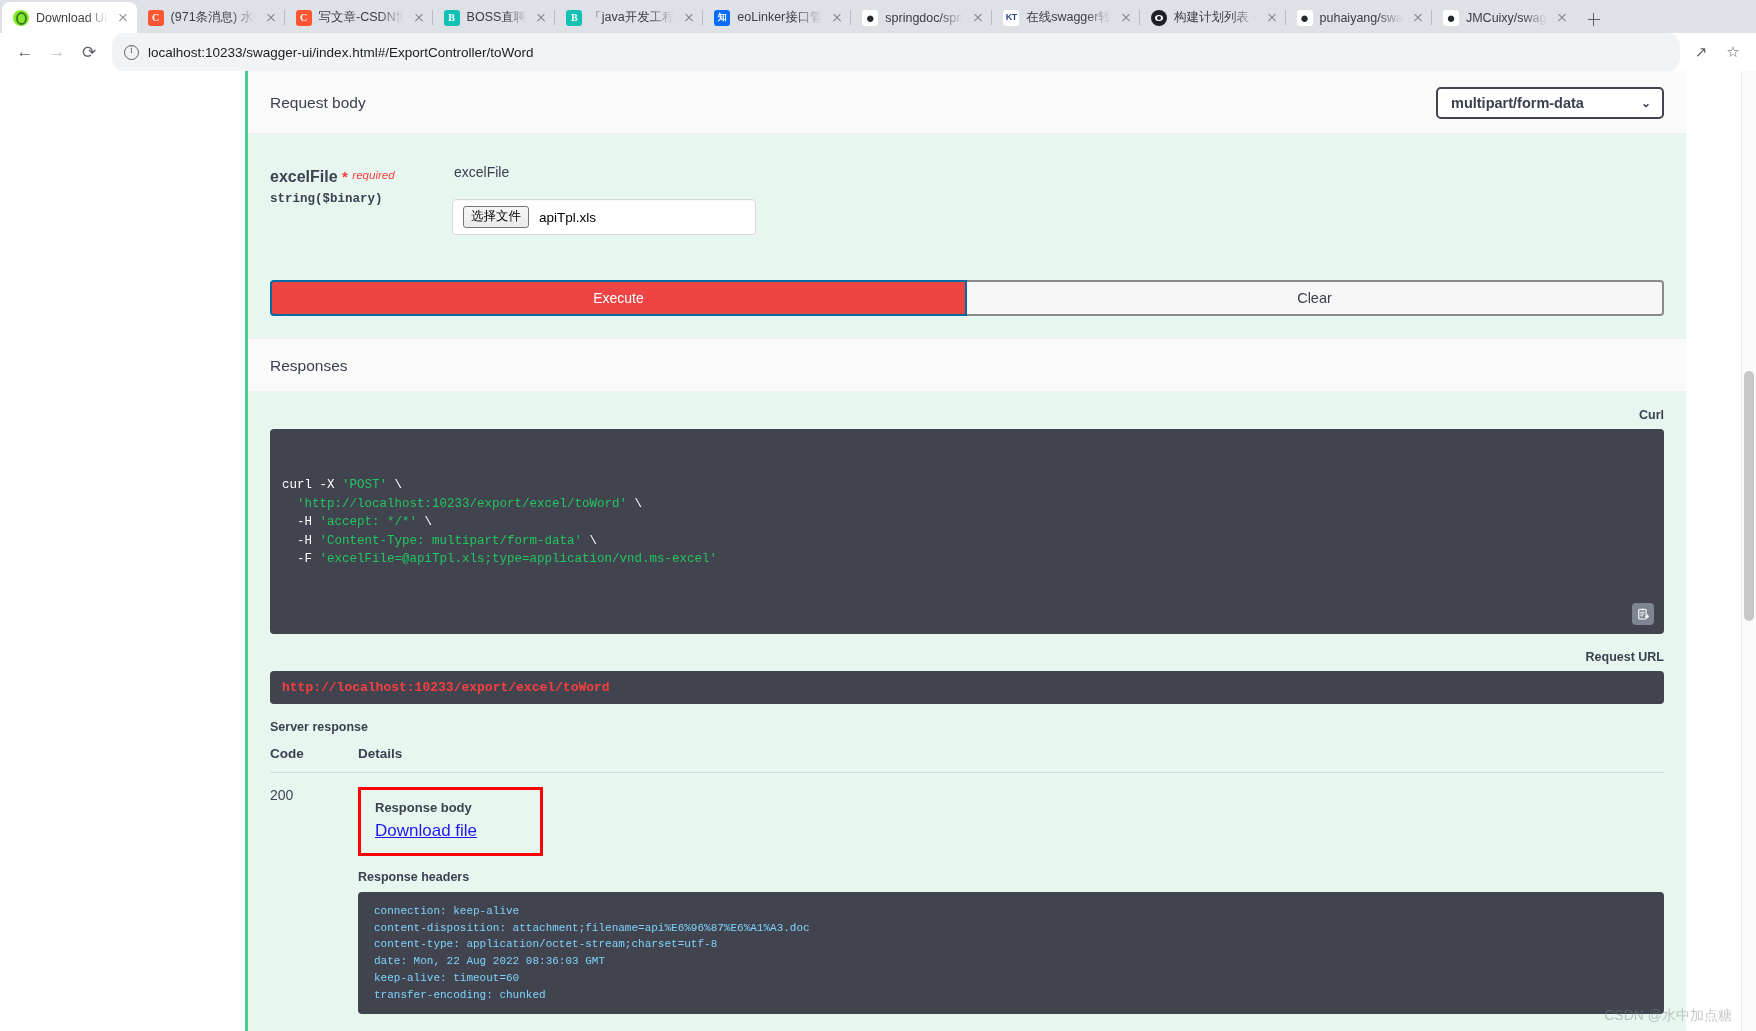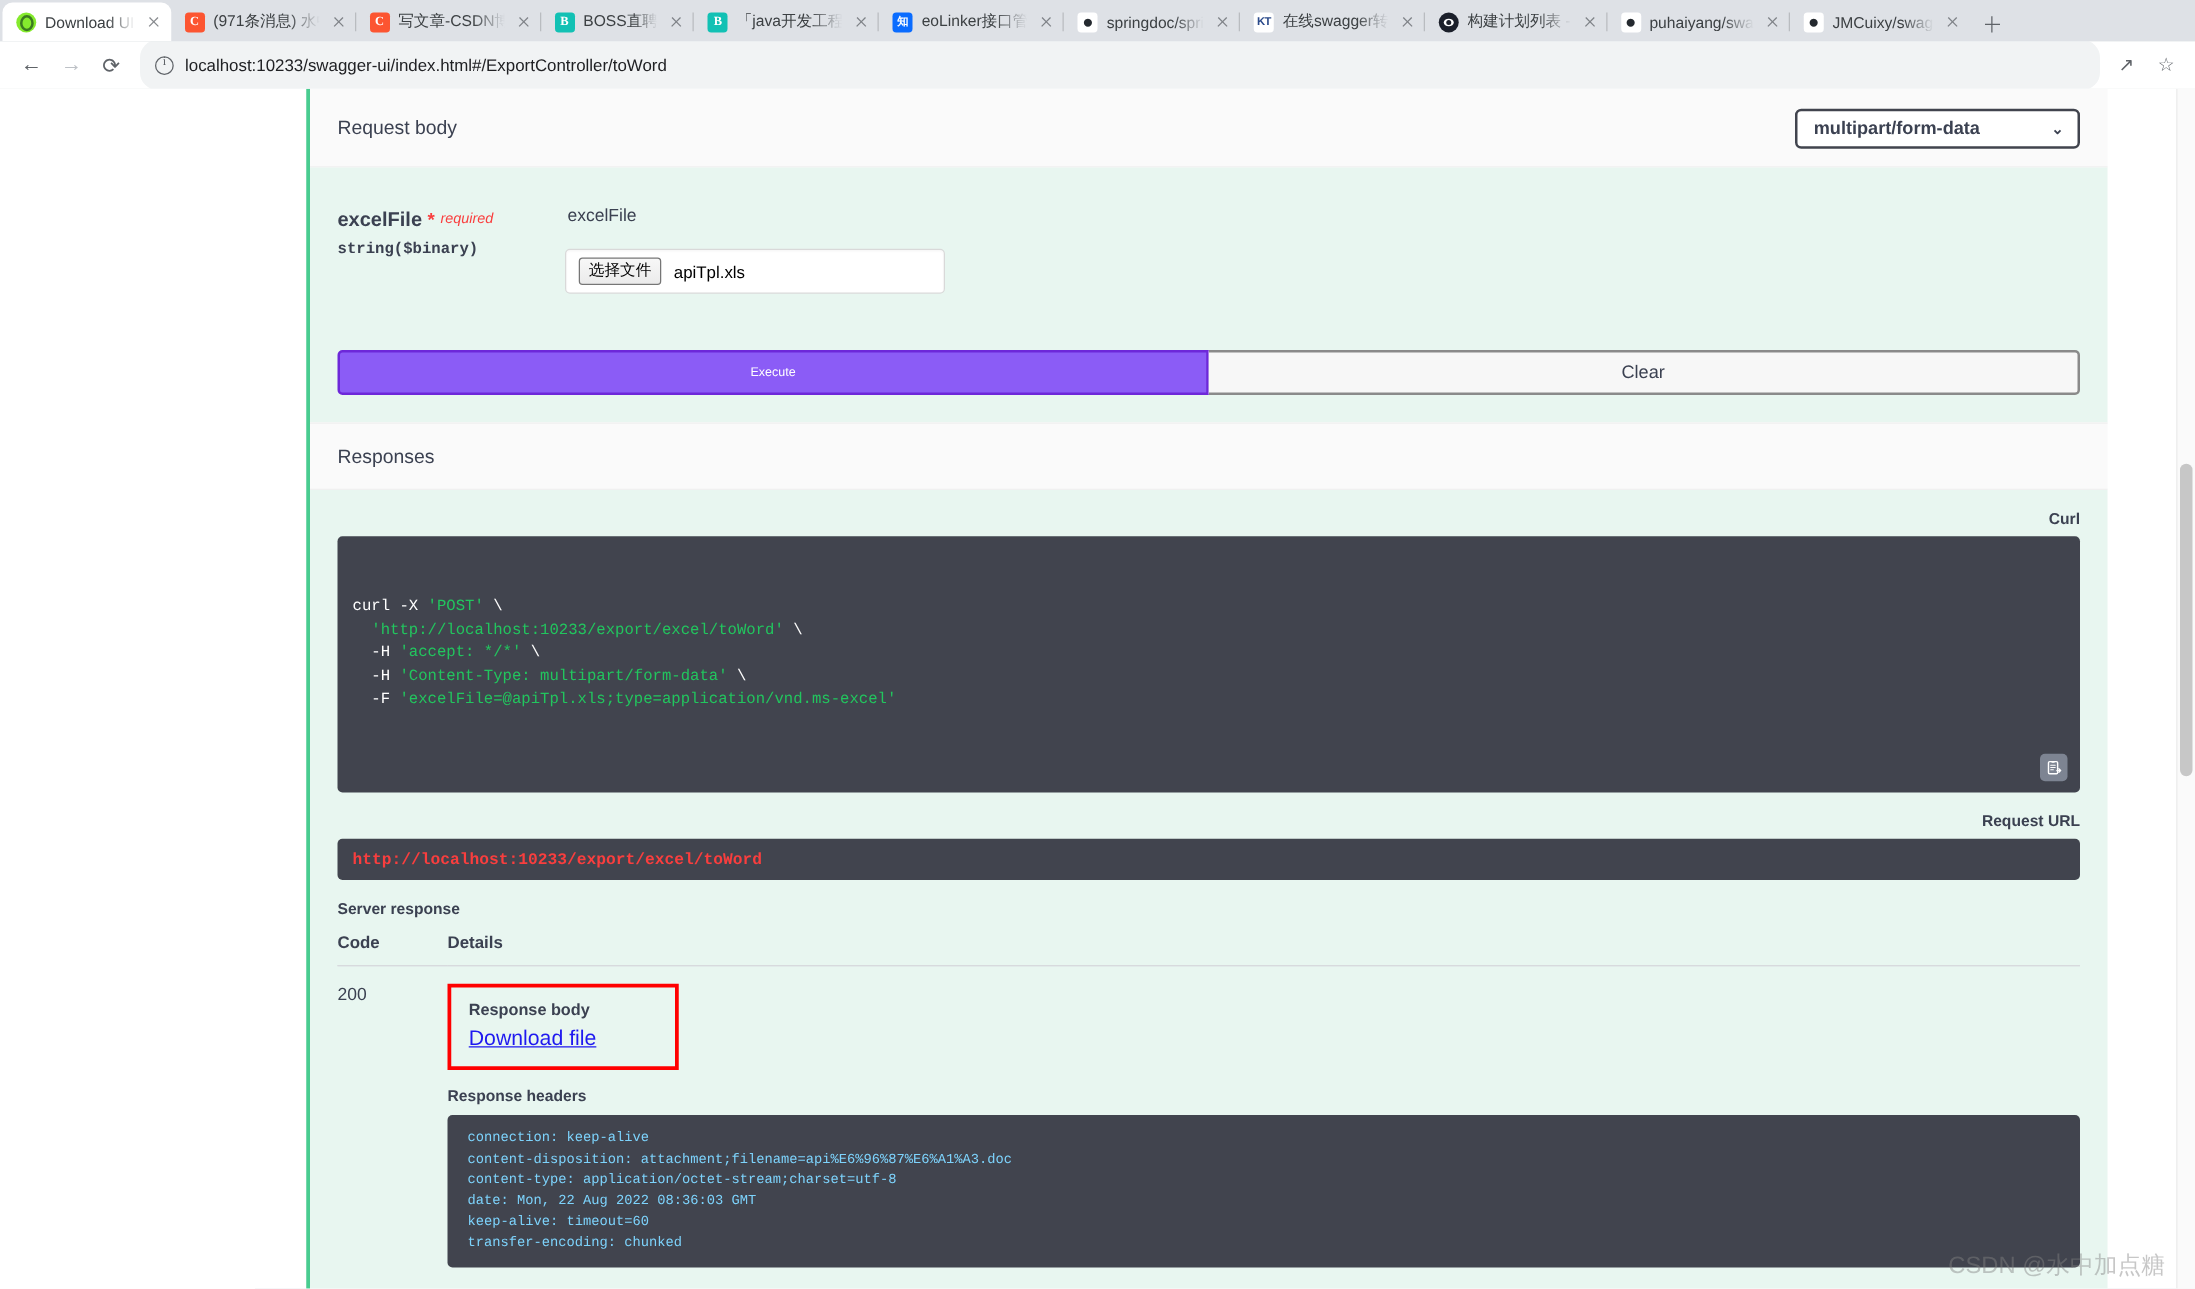--- a/index.html
+++ b/index.html
@@ -138,22 +138,22 @@
     box-shadow: inset 0 1px 2px rgba(0,0,0,.04);
   }
   .choose-btn {
     border:1px solid #767676; background: linear-gradient(#f7f7f7,#ebebeb);
     border-radius:3px; font-size:12.5px; color:#000; padding: 3px 7px; line-height:1.1;
   }
   .fname { font-size:13.5px; color:#000; }
 
   .btn-row { display:flex; margin: 45px 0 0 0; padding: 0 22px 22px 22px; }
   .btn-exec {
-    flex: 1 1 50%; height: 36px; background:#8b5cf6; color:#fff; font-size:10px;
-    border: 2px solid #6d28d9; border-radius:4px 0 0 4px;
+    flex: 1 1 50%; height: 36px; background:#ef4444; color:#fff; font-size:14px;
+    border: 2px solid #0369a1; border-radius:4px 0 0 4px;
     display:flex; align-items:center; justify-content:center;
   }
   .btn-clear {
     flex: 1 1 50%; height: 36px; background:#f7f7f7; color:#3b4151; font-size:14.5px;
     border: 2px solid #8a8a8a; border-left:none; border-radius:0 4px 4px 0;
     display:flex; align-items:center; justify-content:center;
   }
 
   .responses-head { padding: 18px 22px 16px 22px; background:#fafafa;
      border-top:1px solid #f0f0f0; border-bottom:1px solid #f0f0f0;}
@@ -198,21 +198,21 @@
   .hdr-label { font-size: 12.5px; color:#3b4151; font-weight:700; margin: 14px 0 8px 0; }
   .hdr-blk{
     background:#41444e; border-radius:4px; padding: 11px 16px;
     font-family:"Liberation Mono", monospace; font-size:11px; line-height:1.52;
     color:#7dd3fc; white-space: pre;
   }
 
   .responses2 { padding: 22px 22px 0 22px; }
 
   .watermark{
-    position:absolute; right: 24px; bottom: 6px; font-size: 19px;
+    position:absolute; right: 24px; bottom: 6px; font-size: 14px;
     color: rgba(130,130,130,.45); white-space:nowrap; pointer-events:none;
   }
 </style>
 </head>
 <body>
 
 <div class="browser">
 
   <div class="tabstrip">
     <div class="tab active">

